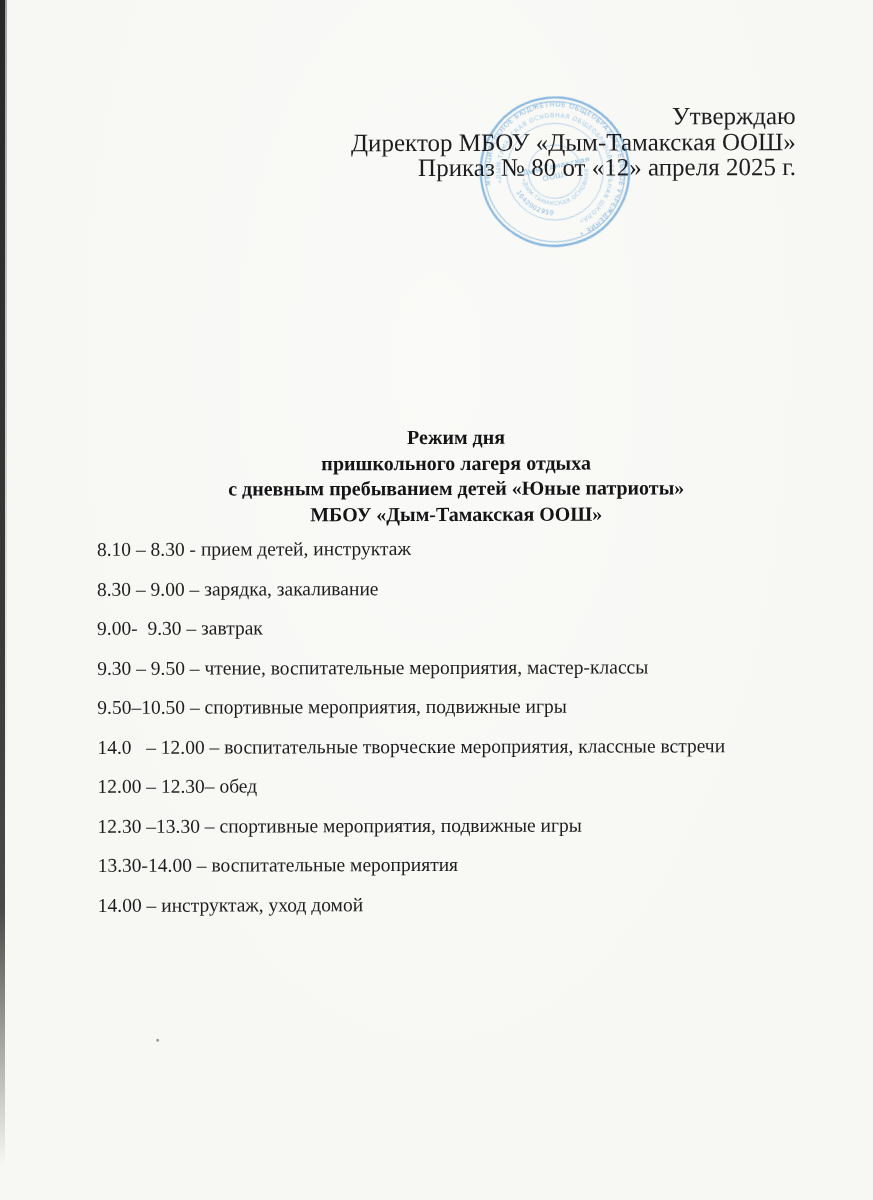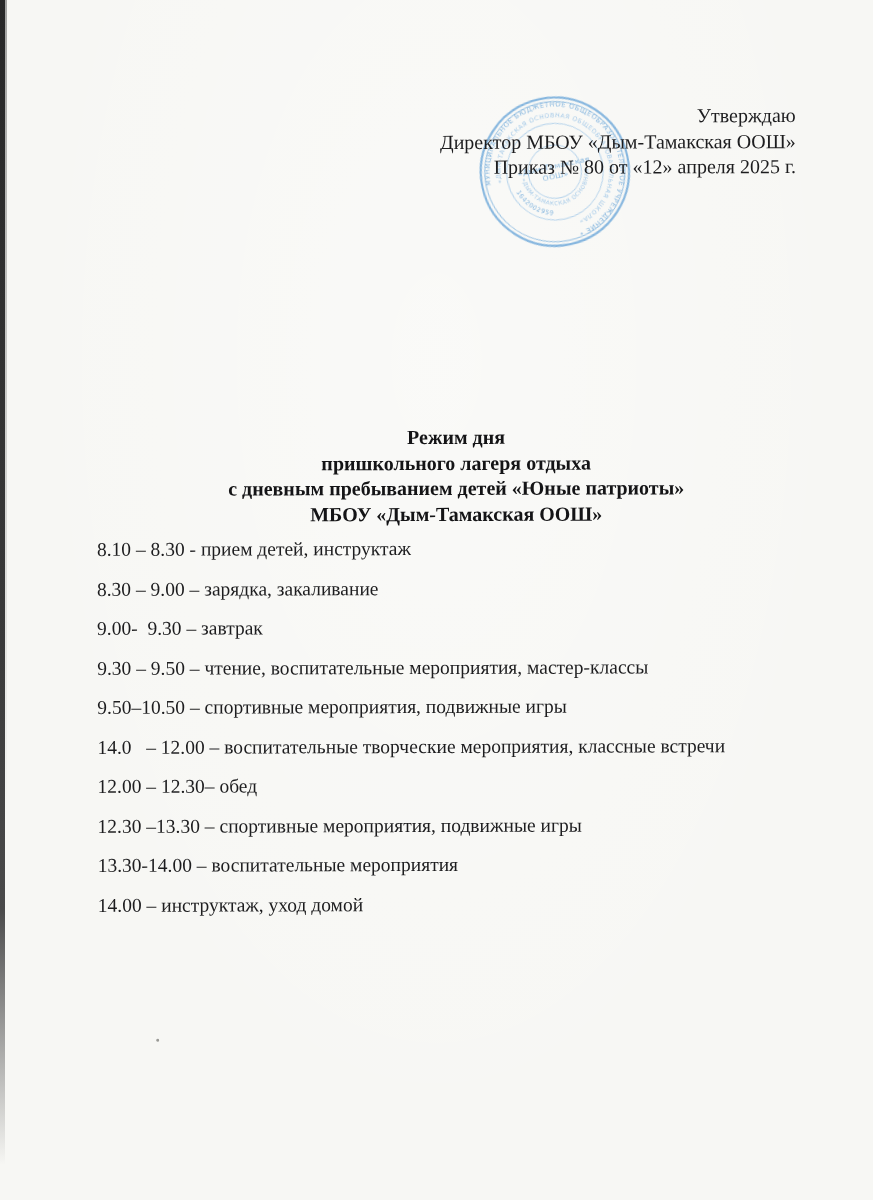--- a/index.html
+++ b/index.html
@@ -55,21 +55,21 @@
   .stamp text {
     font-family: "DejaVu Sans", sans-serif;
     letter-spacing: 0.6px;
   }
   
   .approval {
     position: absolute;
     top: 104px;
     right: 76px;
     text-align: right;
-    font-size: 20px;
+    font-size: 25px;
     line-height: 25.5px;
     white-space: nowrap;
     z-index: 2;
   }
   .sig-row { position: relative; }
   .sig-underline {
     position: relative;
     display: inline-block;
     width: 160px;
     height: 20px;

